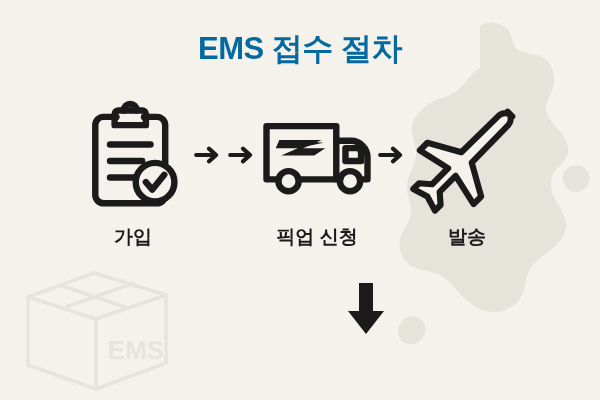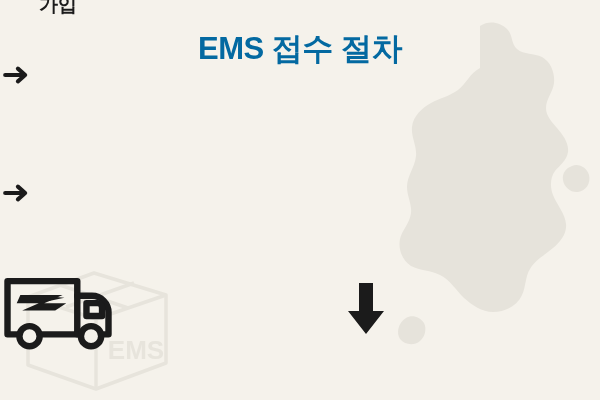--- a/index.html
+++ b/index.html
@@ -57,21 +57,20 @@
   .steps {
     position: absolute;
     top: 96px;
     left: 0;
     width: 600px;
     height: 160px;
     display: flex;
     align-items: flex-start;
     justify-content: center;
     z-index: 4;
-    flex-direction: column;
   }
   .step {
     width: 116px;
     display: flex;
     flex-direction: column;
     align-items: center;
   }
   .step-icon {
     height: 118px;
     display: flex;
@@ -184,31 +183,42 @@
             <path d="M92 36 h12 a5 5 0 0 1 5 5 v9 H92 Z"></path>
             <circle cx="30" cy="72" r="11" fill="#F5F2EB"></circle>
             <circle cx="97" cy="72" r="11" fill="#F5F2EB"></circle>
           </g>
           <g fill="#1B1B1B">
             <path d="M20 27 L66 27 L46 36 L70 36 L58 44 L22 44 L40 36 L16 36 Z"></path>
             <path d="M44 28 L68 30 L50 34 Z"></path>
           </g>
         </svg>
       </div>
+      <div class="step-label">픽업 신청</div>
     </div>
 
     <div class="arrow">
       <svg viewBox="0 0 30 22" width="28" height="20" aria-hidden="true">
         <g fill="none" stroke="#1B1B1B" stroke-width="4.5" stroke-linecap="round" stroke-linejoin="round">
           <path d="M2 11 H22"></path>
           <path d="M16 4 L24 11 L16 18"></path>
         </g>
       </svg>
     </div>
 
+    <div class="step">
+      <div class="step-icon">
+        <svg viewBox="0 0 110 105" width="104" height="99" aria-hidden="true">
+          <g fill="#F5F2EB" stroke="#1B1B1B" stroke-width="6.5" stroke-linecap="round" stroke-linejoin="round">
+            <path d="M98 6 a10 10 0 0 1 1 14 L60 60 l10 36 -8 8 -19 -30 -17 17 1 14 -6 6 -8 -15 -15 -8 6 -6 14 1 17 -17 -30 -19 8 -8 36 10 40 -39 a10 10 0 0 1 14 1 Z"></path>
+          </g>
+        </svg>
+      </div>
+      <div class="step-label">발송</div>
+    </div>
 
   </div>
 
   <div class="down-arrow">
     <svg viewBox="0 0 38 52" width="38" height="52" aria-hidden="true">
       <path d="M12 0 H26 V28 H37 L19 51 L1 28 H12 Z" fill="#1B1B1B"></path>
     </svg>
   </div>
 
 </div>

